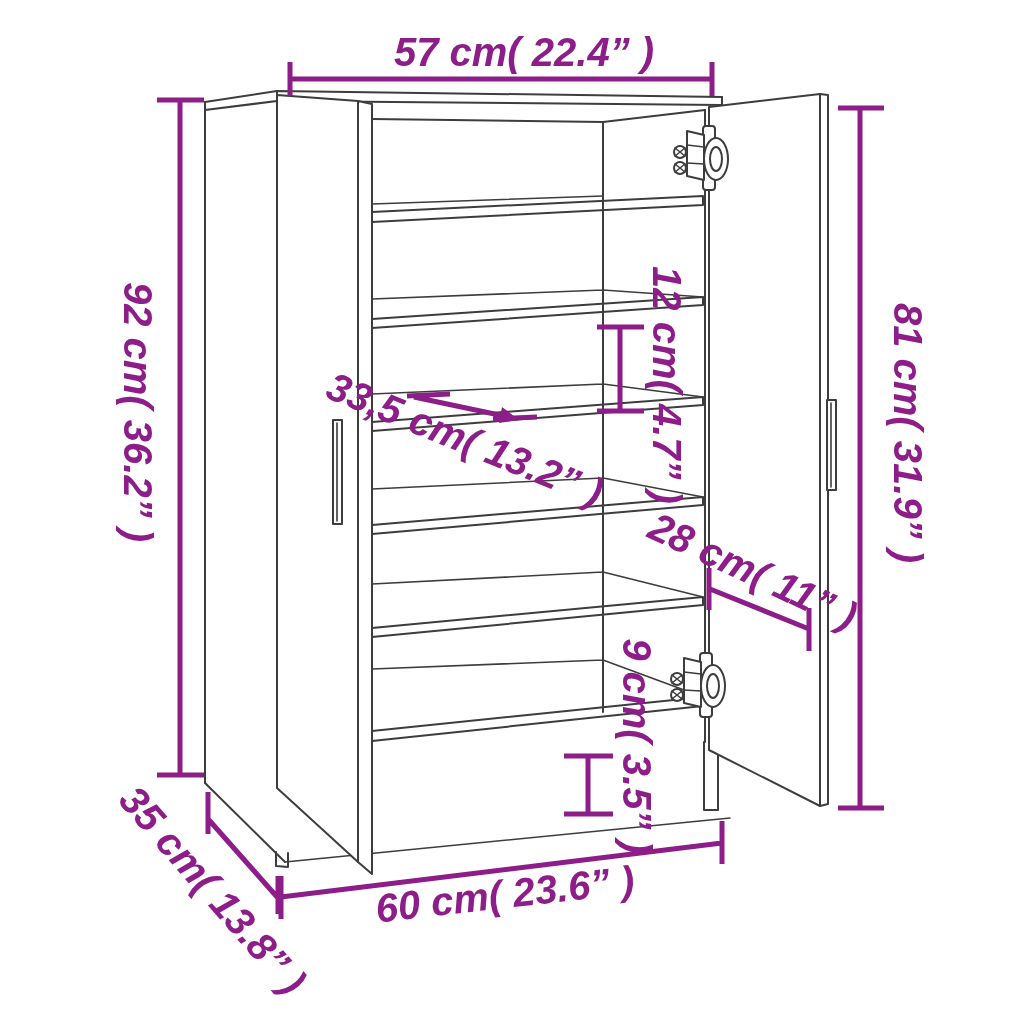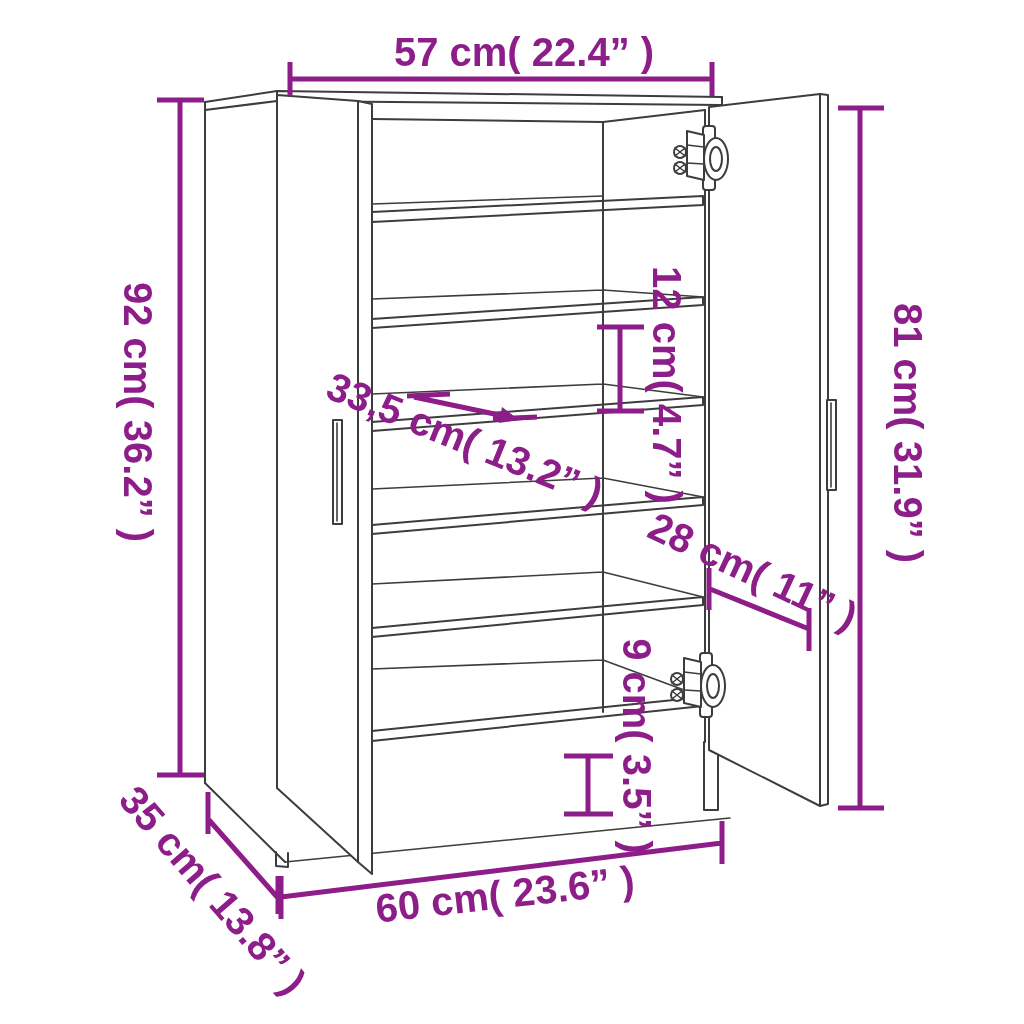--- a/index.html
+++ b/index.html
@@ -6,20 +6,21 @@
     --accent:#8d1d88;
     --line:#3d3d3d;
     --bg:#ffffff;
   }
   html,body{margin:0;padding:0;background:var(--bg);}
   .stage{
     position:relative;
     width:1024px;height:1024px;
     background:var(--bg);
     font-family:"Liberation Sans", sans-serif;
+    font-style:italic;
   }
   svg{display:block}
   
   .ln{stroke:var(--line);stroke-width:2;fill:none;stroke-linejoin:round;stroke-linecap:round}
   .face{fill:#ffffff;stroke:var(--line);stroke-width:2;stroke-linejoin:round}
   .thin{stroke-width:1.6}
   
   .dim{stroke:var(--accent);stroke-width:5;fill:none;stroke-linecap:butt}
   .dim-arrow{fill:var(--accent);stroke:none}
   .dim-text{

